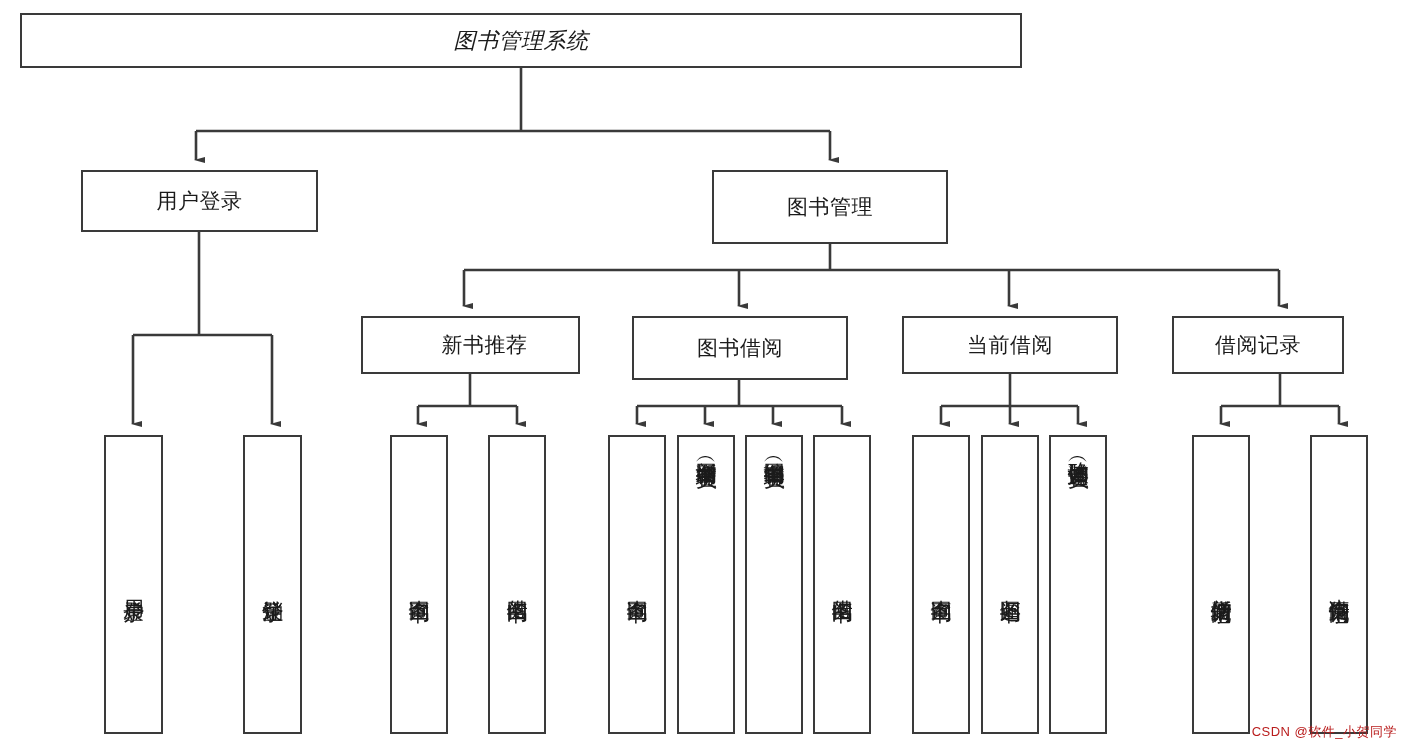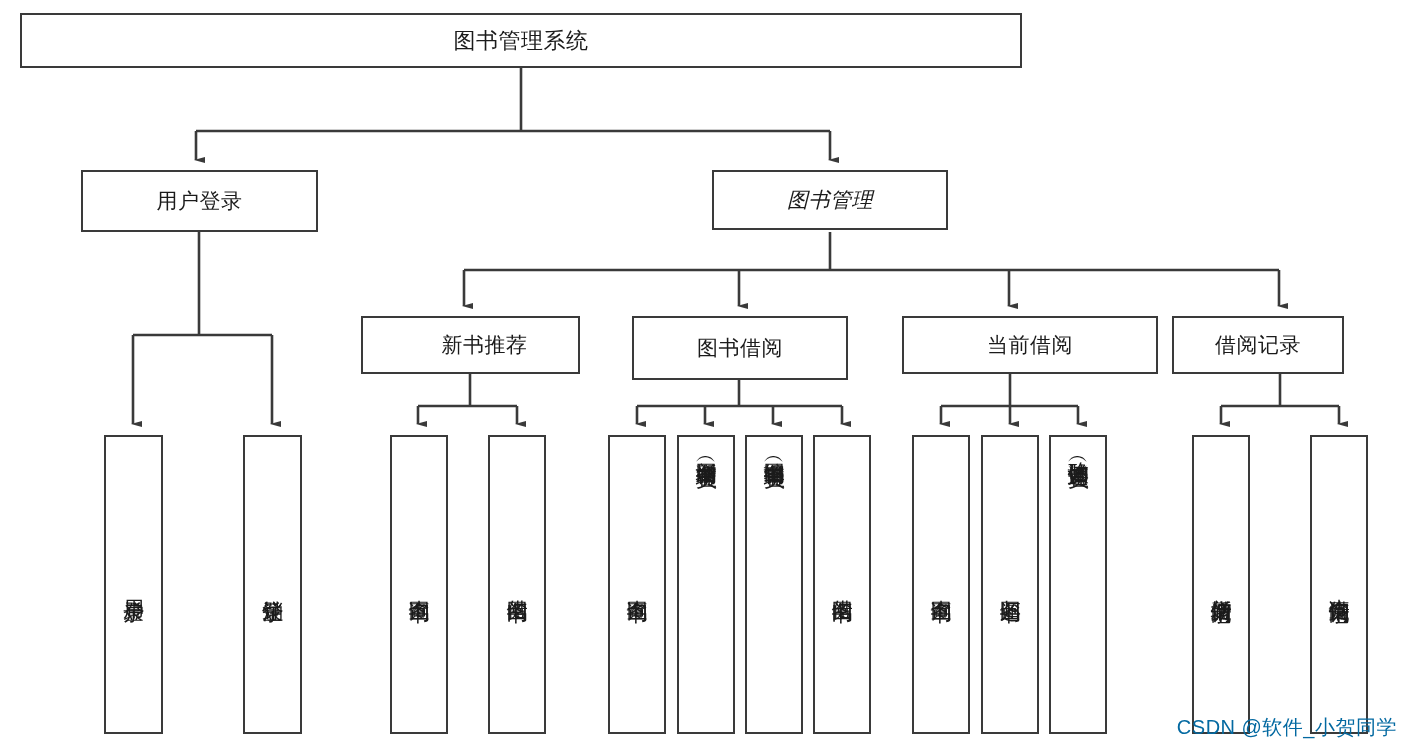--- a/index.html
+++ b/index.html
@@ -67,22 +67,22 @@
     align-items: flex-start;
   }
   .node.vertical.centered {
     align-items: center;
     padding-top: 0;
   }
   .watermark {
     position: absolute;
     right: 8px;
     bottom: 6px;
-    font-size: 20px;
-    color: #0369a1;
+    font-size: 13px;
+    color: #b91c1c;
     letter-spacing: 0.5px;
     z-index: 5;
     white-space: nowrap;
   }
 </style>
 </head>
 <body>
 
 <div id="canvas">
 
@@ -131,41 +131,41 @@
       <path d="M1010,406 L1010,424" marker-end="url(#arrow)"></path>
       <path d="M1078,406 L1078,424" marker-end="url(#arrow)"></path>
 
       <path d="M1280,374 L1280,406"></path>
       <path d="M1221,406 L1339,406"></path>
       <path d="M1221,406 L1221,424" marker-end="url(#arrow)"></path>
       <path d="M1339,406 L1339,424" marker-end="url(#arrow)"></path>
     </g>
   </svg>
 
-  <div class="node root horizontal" style="left:20px; top:13px; width:1002px; height:55px;">
+  <div class="node root horizontal" style="left:20px; top:13px; width:1002px; height:55px;font-style:italic;">
     <span class="label">图书管理系统</span>
   </div>
 
   <div class="node horizontal" style="left:81px; top:170px; width:237px; height:62px;">
     <span class="label">用户登录</span>
   </div>
 
-  <div class="node horizontal" style="left:712px; top:170px; width:236px; height:60px;font-style:italic;">
+  <div class="node horizontal" style="left:712px; top:170px; width:236px; height:74px;">
     <span class="label">图书管理</span>
   </div>
 
   <div class="node horizontal" style="left:361px; top:316px; width:219px; height:58px;padding-left:28px;">
     <span class="label">新书推荐</span>
   </div>
 
   <div class="node horizontal" style="left:632px; top:316px; width:216px; height:64px;">
     <span class="label">图书借阅</span>
   </div>
 
-  <div class="node horizontal" style="left:902px; top:316px; width:256px; height:58px;justify-content:center;">
+  <div class="node horizontal" style="left:902px; top:316px; width:216px; height:58px;justify-content:center;">
     <span class="label">当前借阅</span>
   </div>
 
   <div class="node horizontal" style="left:1172px; top:316px; width:172px; height:58px;">
     <span class="label">借阅记录</span>
   </div>
 
   <div class="node vertical centered" style="left:104px; top:435px; width:59px; height:299px;">
     <span class="label">用户登录</span>
   </div>

